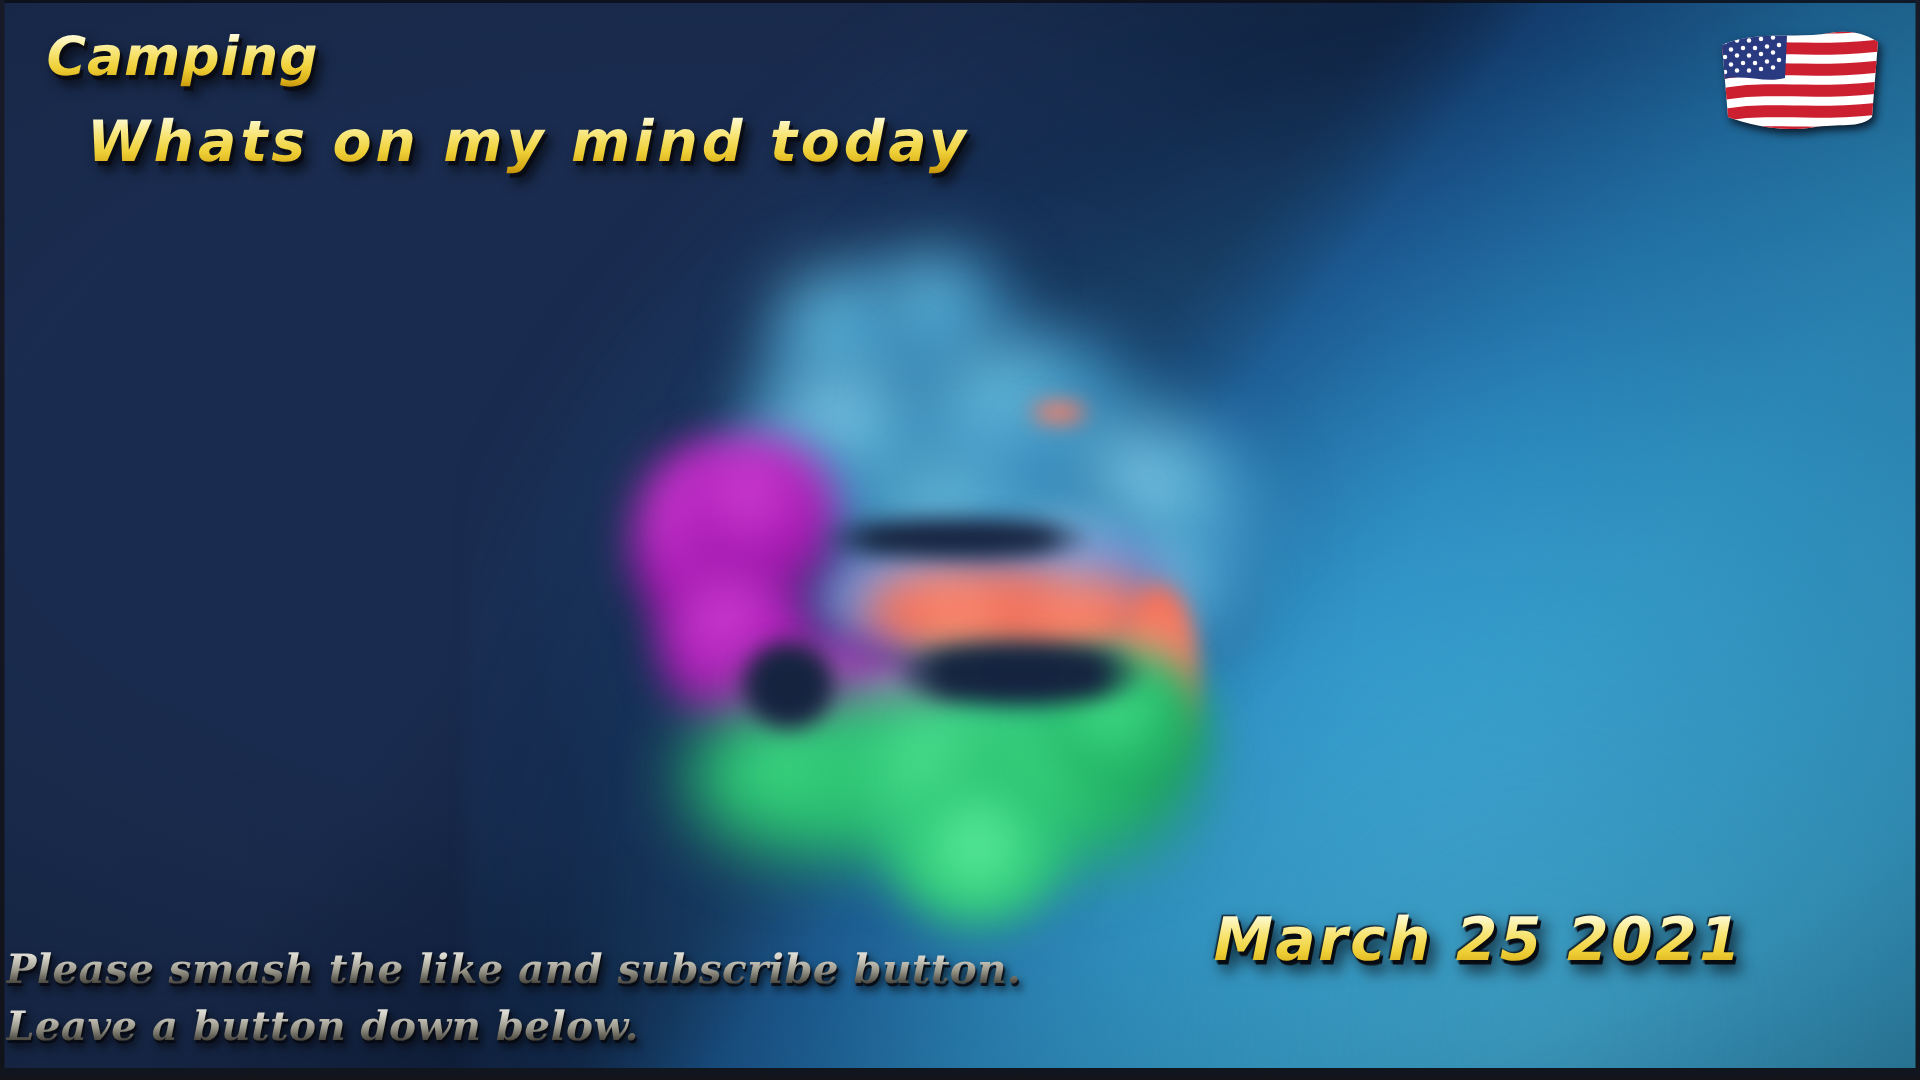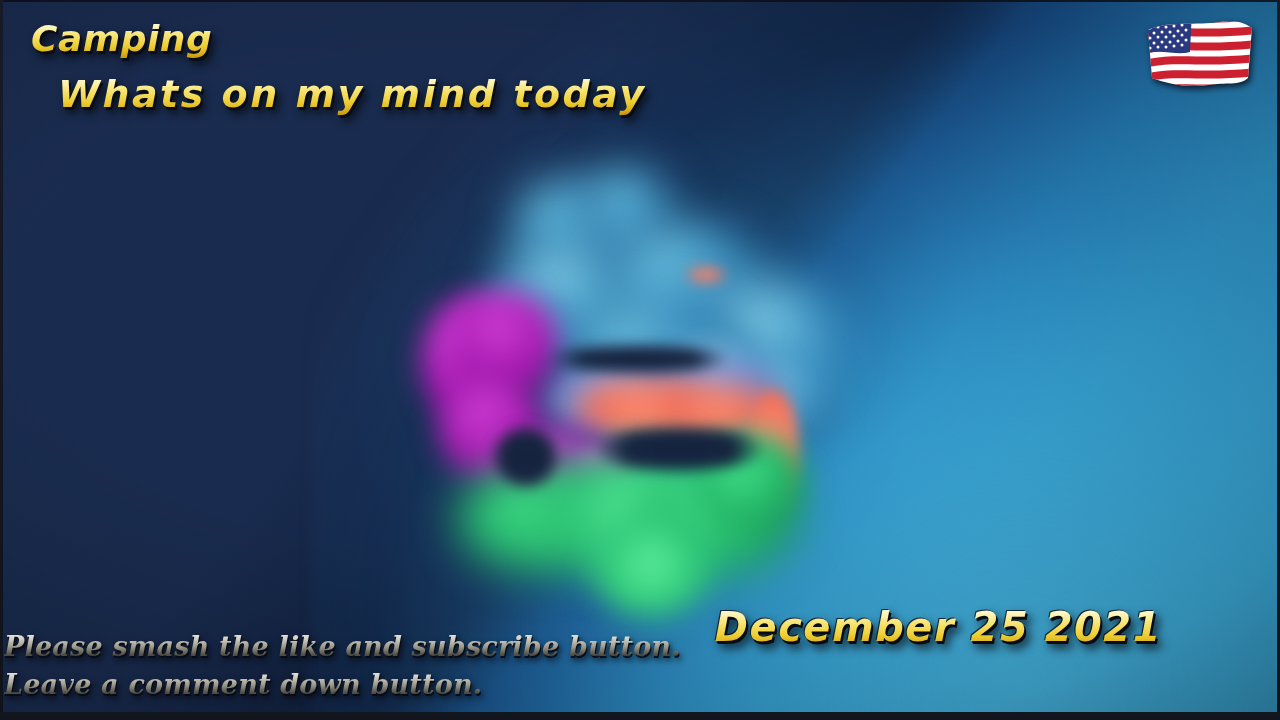--- a/index.html
+++ b/index.html
@@ -254,25 +254,25 @@
     <div class="blob c-green soft" style="left:300px; top:274px; width:110px; height:96px;"></div>
 
     <div class="blob c-dark crisp" style="left:150px; top:186px; width:186px; height:26px;"></div>
     <div class="blob c-dark crisp" style="left:200px; top:268px; width:170px; height:42px;"></div>
     <div class="blob c-dark crisp" style="left:100px; top:268px; width:62px;  height:58px;"></div>
   </div>
 
   <div id="title-line2" class="gold-text">Whats on my mind today</div>
   <div id="title-line1" class="gold-text">Camping</div>
 
-  <div id="date-stamp" class="gold-text">December 25 2021</div>
+  <div id="date-stamp" class="gold-text">March 25 2021</div>
 
   <div id="cta-block">
     <div class="cta-line">Please smash the like and subscribe button.</div>
-    <div class="cta-line">Leave a comment down button.</div>
+    <div class="cta-line">Leave a button down below.</div>
   </div>
 
   <div id="flag-emblem">
     <svg viewBox="0 0 112 76" xmlns="http://www.w3.org/2000/svg" aria-hidden="true">
       <defs>
         <clipPath id="flagClip">
           <path d="M4,14 C26,4 52,10 76,6 C92,3 102,8 108,12
                    L104,62 C96,70 82,66 64,69 C44,72 24,68 8,62 Z"></path>
         </clipPath>
       </defs>

